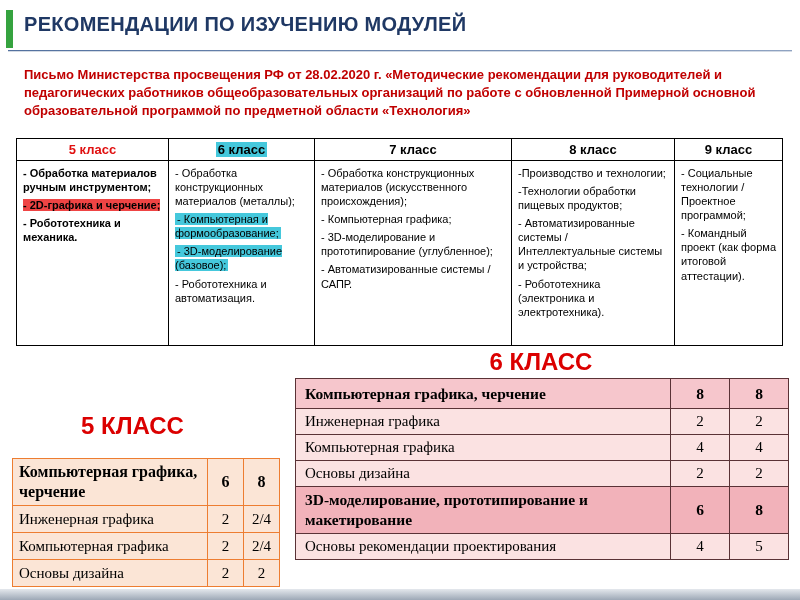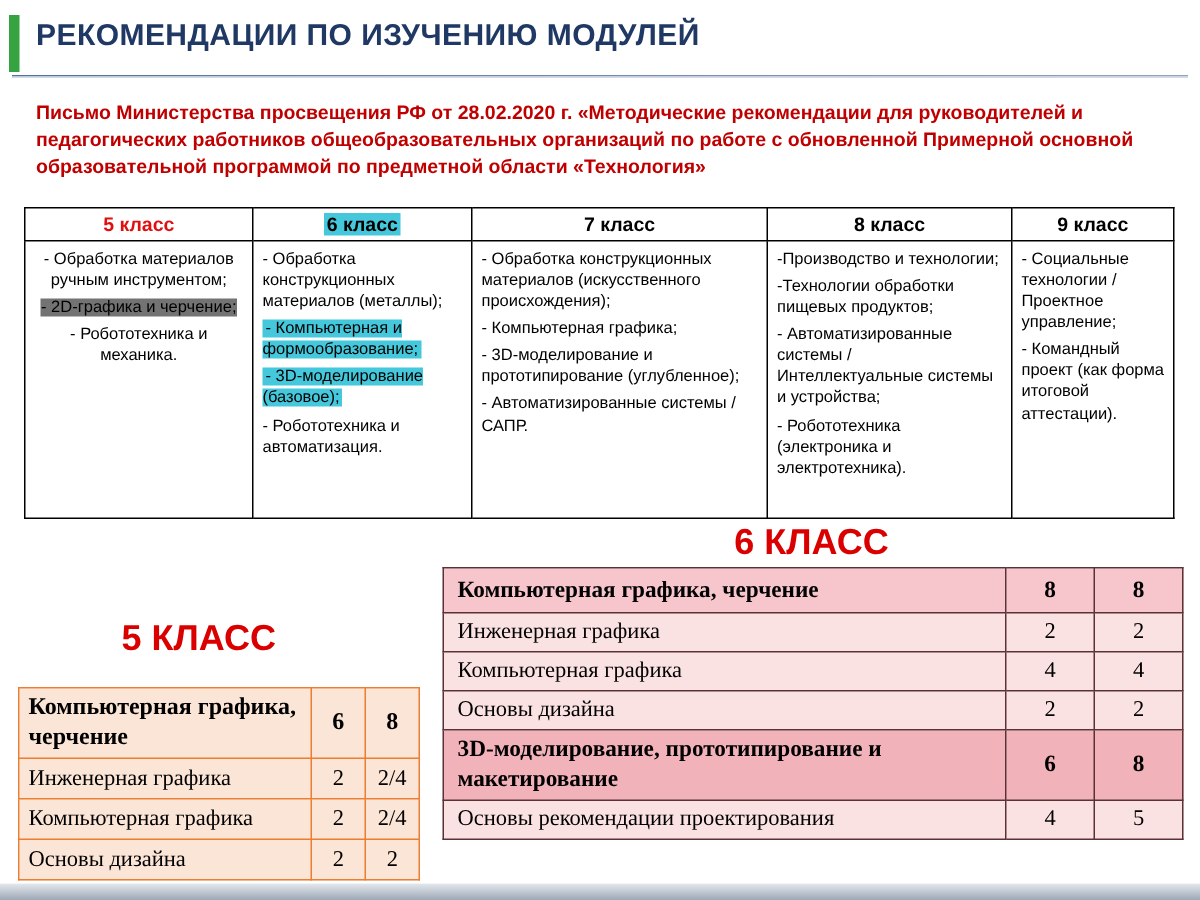--- a/index.html
+++ b/index.html
@@ -17,23 +17,23 @@
            font-weight:bold; font-size:13px; line-height:1.4; }
 
   
   .modules { position:absolute; left:16px; top:138px; width:766px; border-collapse:collapse; table-layout:fixed; }
   .modules th, .modules td { border:1px solid #000; }
   .modules th { font-size:13px; font-weight:bold; text-align:center; padding:3px 2px; color:#000; background:#fff; }
   .modules th.hdr-red { color:#e01010; }
   .modules td { vertical-align:top; padding:5px 6px; font-size:11px; line-height:1.28; background:#fff; }
   .modules .body-row { height:185px; }
   .modules .item { margin-bottom:4px; }
-  .modules td.col5 { font-weight:normal;text-align:center; }
+  .modules td.col5 { font-weight:bold; }
   .hl-cyan { background:#45c8dc; padding:0 2px; }
-  .hl-gray { background:#737373; }
+  .hl-gray { background:#ef4444; }
 
   
   .grade-heading { position:absolute; color:#db0000; font-weight:bold; font-size:24px; text-align:center; }
   .heading-6 { left:441px; top:348px; width:200px; }
   .heading-5 { left:50px; top:412px; width:165px; }
 
   
   .t5 { position:absolute; left:12px; top:458px; width:268px; border-collapse:collapse;
         font-family:"Liberation Serif", serif; font-size:15px; }
   .t5 td { border:1px solid #ed7d31; background:#fbe5d6; padding:3px 6px; color:#000; }
@@ -100,21 +100,21 @@
           <div class="item"><span>- 3D-моделирование и прототипирование (углубленное);</span></div>
           <div class="item"><span>- Автоматизированные системы / САПР.</span></div>
         </td>
         <td>
           <div class="item"><span>-Производство и технологии;</span></div>
           <div class="item"><span>-Технологии обработки пищевых продуктов;</span></div>
           <div class="item"><span>- Автоматизированные системы / Интеллектуальные системы и устройства;</span></div>
           <div class="item"><span>- Робототехника (электроника и электротехника).</span></div>
         </td>
         <td>
-          <div class="item"><span>- Социальные технологии / Проектное управление;</span></div>
+          <div class="item"><span>- Социальные технологии / Проектное программой;</span></div>
           <div class="item"><span>- Командный проект (как форма итоговой аттестации).</span></div>
         </td>
       </tr>
     </tbody>
   </table>
 
   <div class="grade-heading heading-6">6 КЛАСС</div>
   <div class="grade-heading heading-5">5 КЛАСС</div>
 
   <table class="t5">

